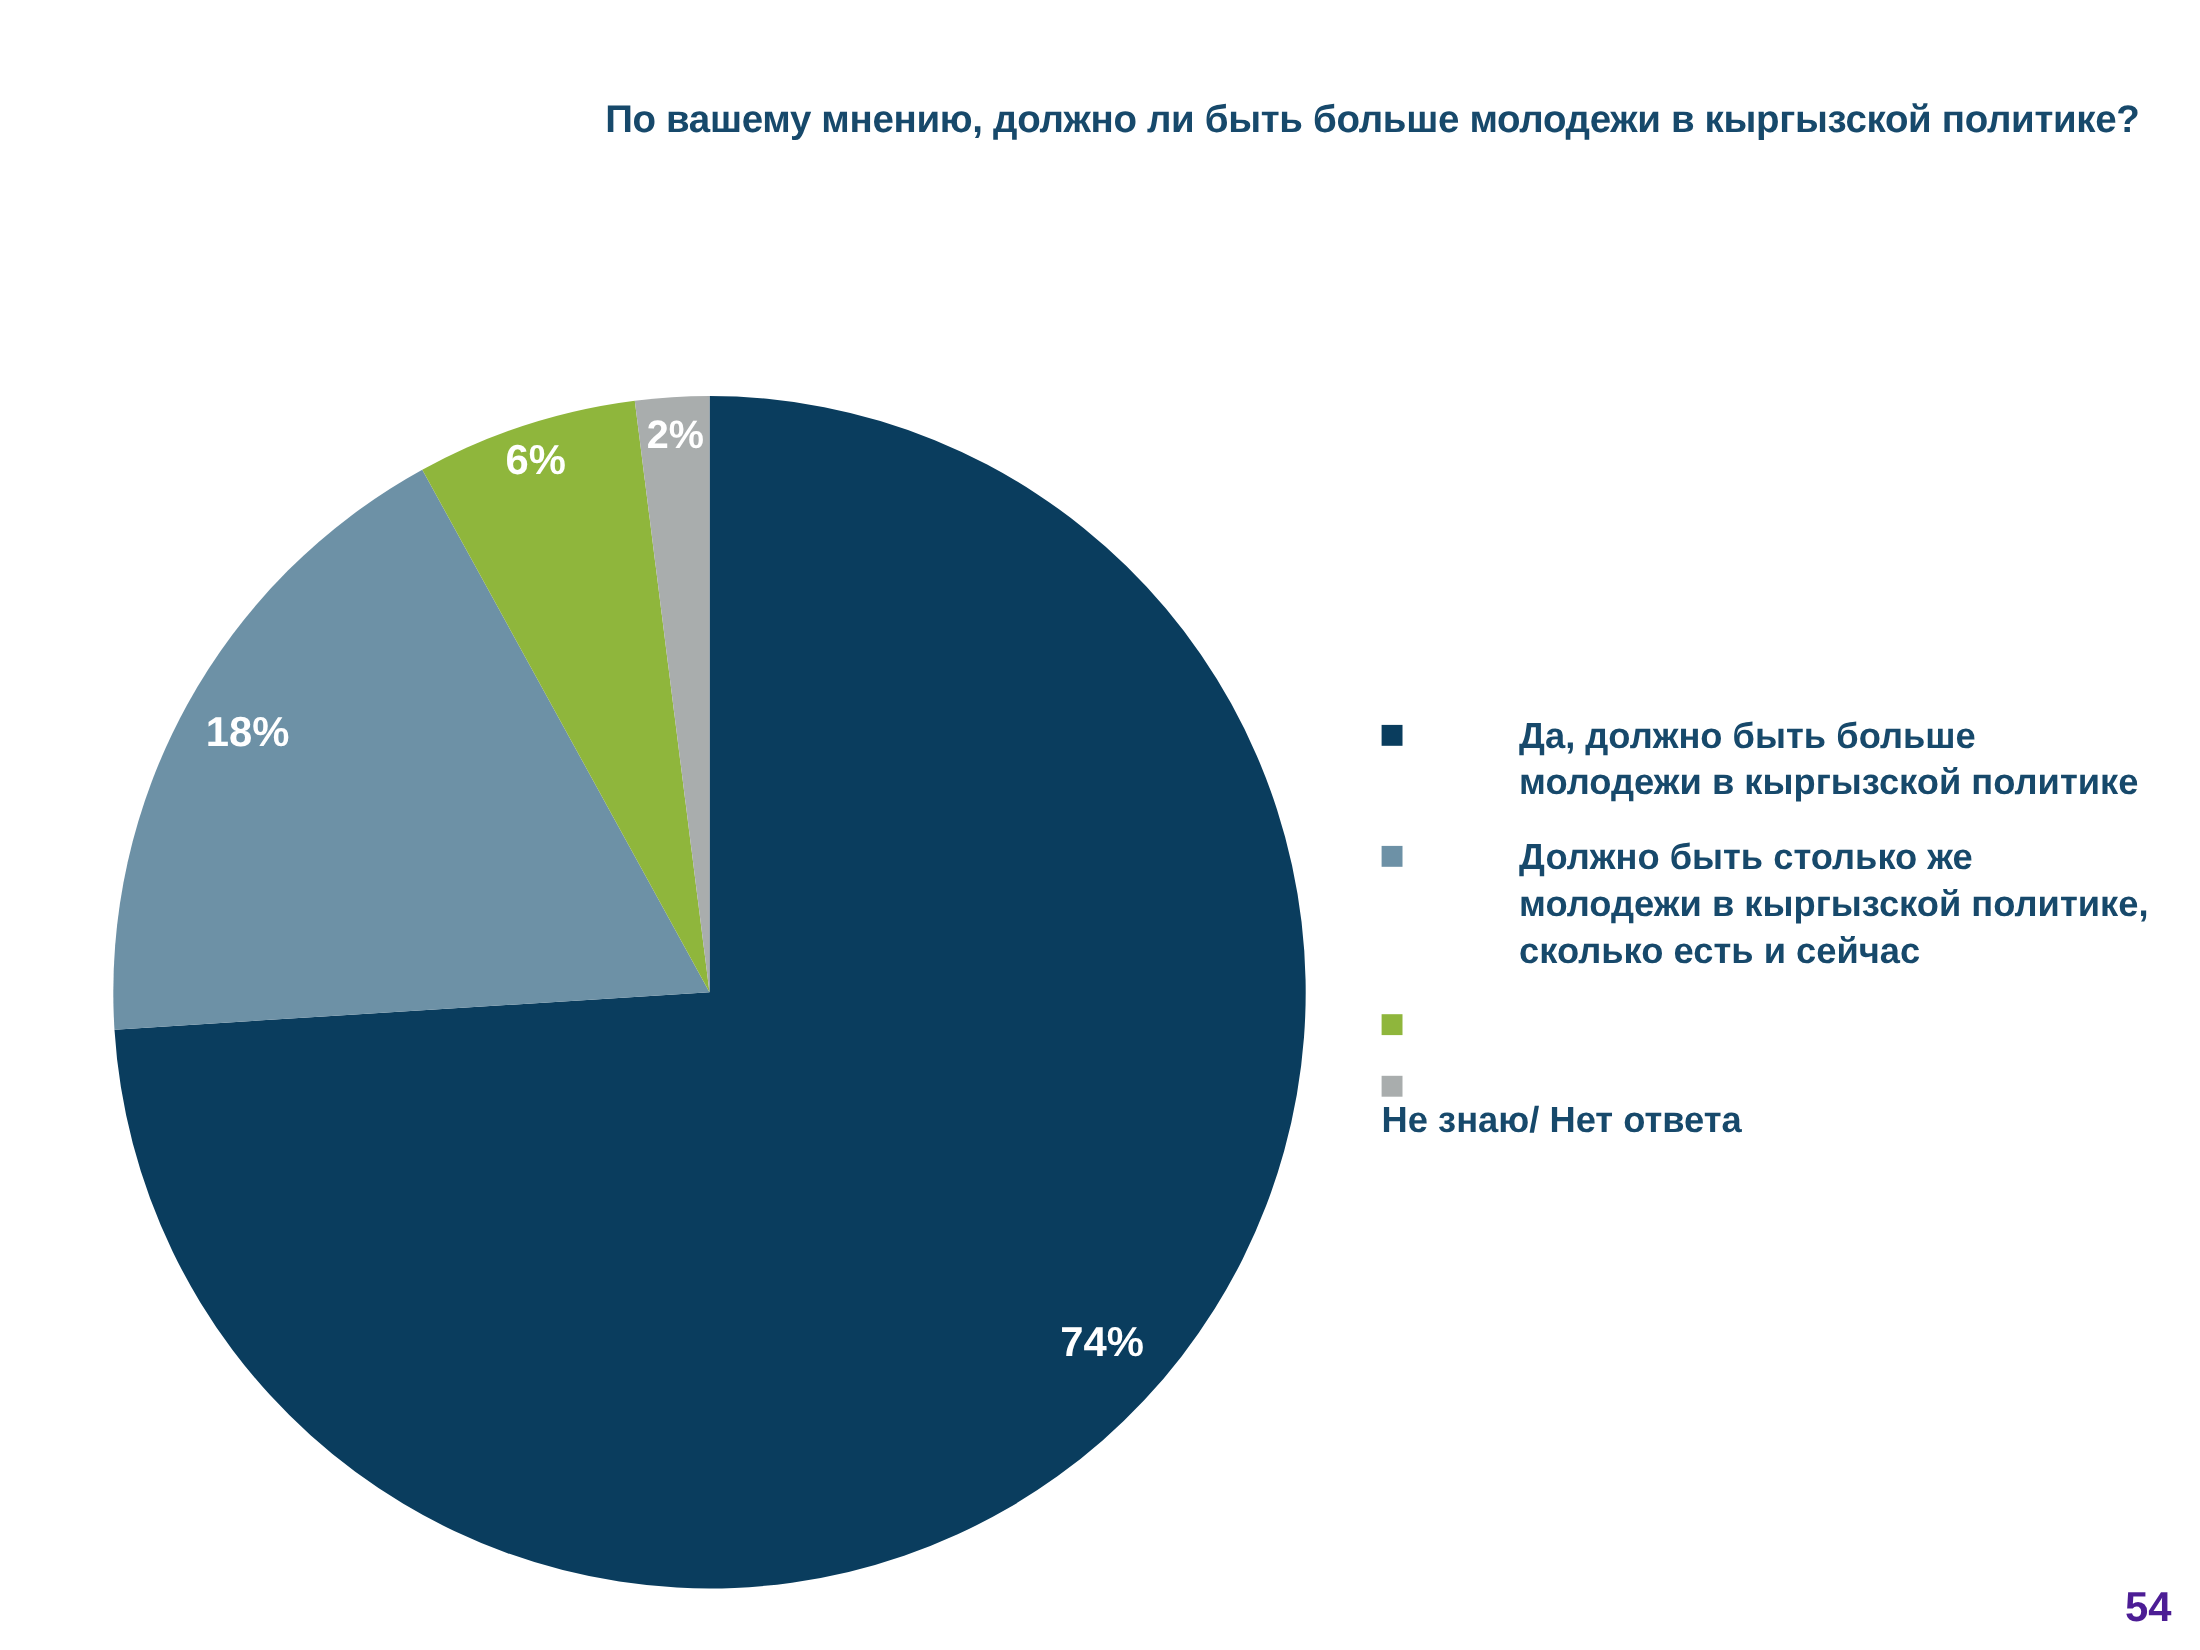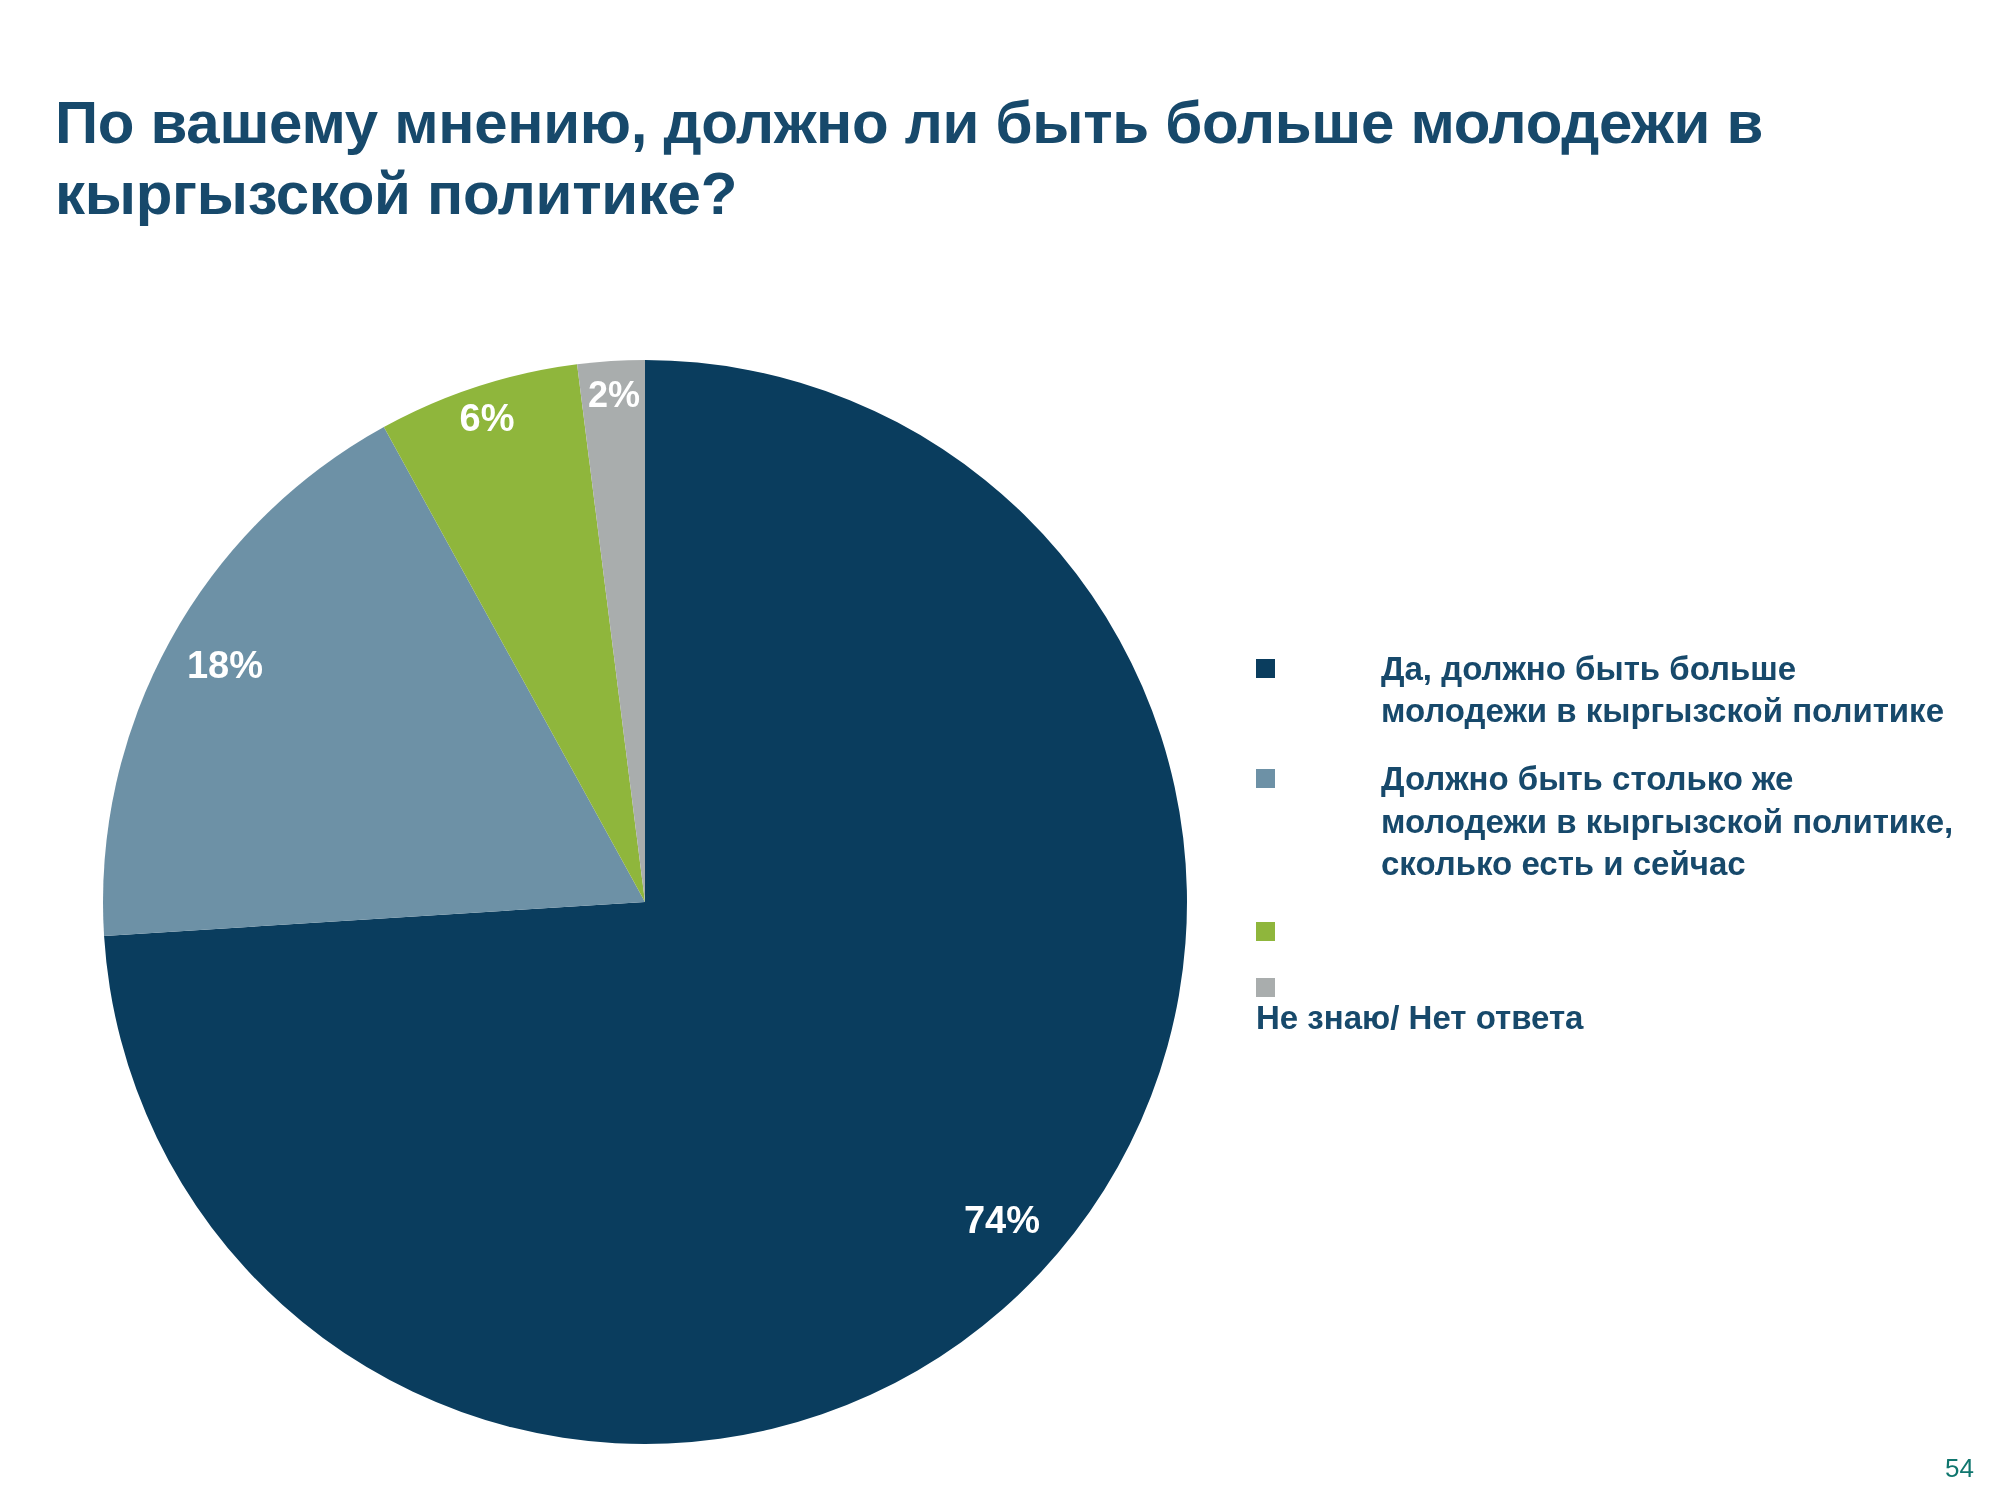--- a/index.html
+++ b/index.html
@@ -14,22 +14,22 @@
     overflow: hidden;
     font-family: "Liberation Sans", "DejaVu Sans", sans-serif;
   }
 
   
   #chart-title {
     position: absolute;
     left: 55px;
     top: 88px;
     width: 1890px;
-    text-align: left;
-    font-size: 60px;
+    text-align: right;
+    font-size: 35px;
     font-weight: bold;
     line-height: 1.18;
     letter-spacing: -0.3px;
     color: #17496B;
     white-space: pre-line;
   }
 
   
   #pie-wrap {
     position: absolute;
@@ -76,23 +76,23 @@
     line-height: 1.28;
     color: #17496B;
     max-width: 575px;
   }
 
   
   #page-number {
     position: absolute;
     right: 26px;
     bottom: 16px;
-    font-size: 26px;
-    color: #0f766e;
-    font-weight: normal;
+    font-size: 38px;
+    color: #4c1d95;
+    font-weight: bold;
   }
 </style>
 </head>
 <body>
 
 <div id="chart-title">По вашему мнению, должно ли быть больше молодежи в кыргызской политике?</div>
 
 <div id="pie-wrap">
   <svg id="pie-svg" width="1250" height="1500" viewBox="0 0 1250 1500">
     <g id="pie-slices">

